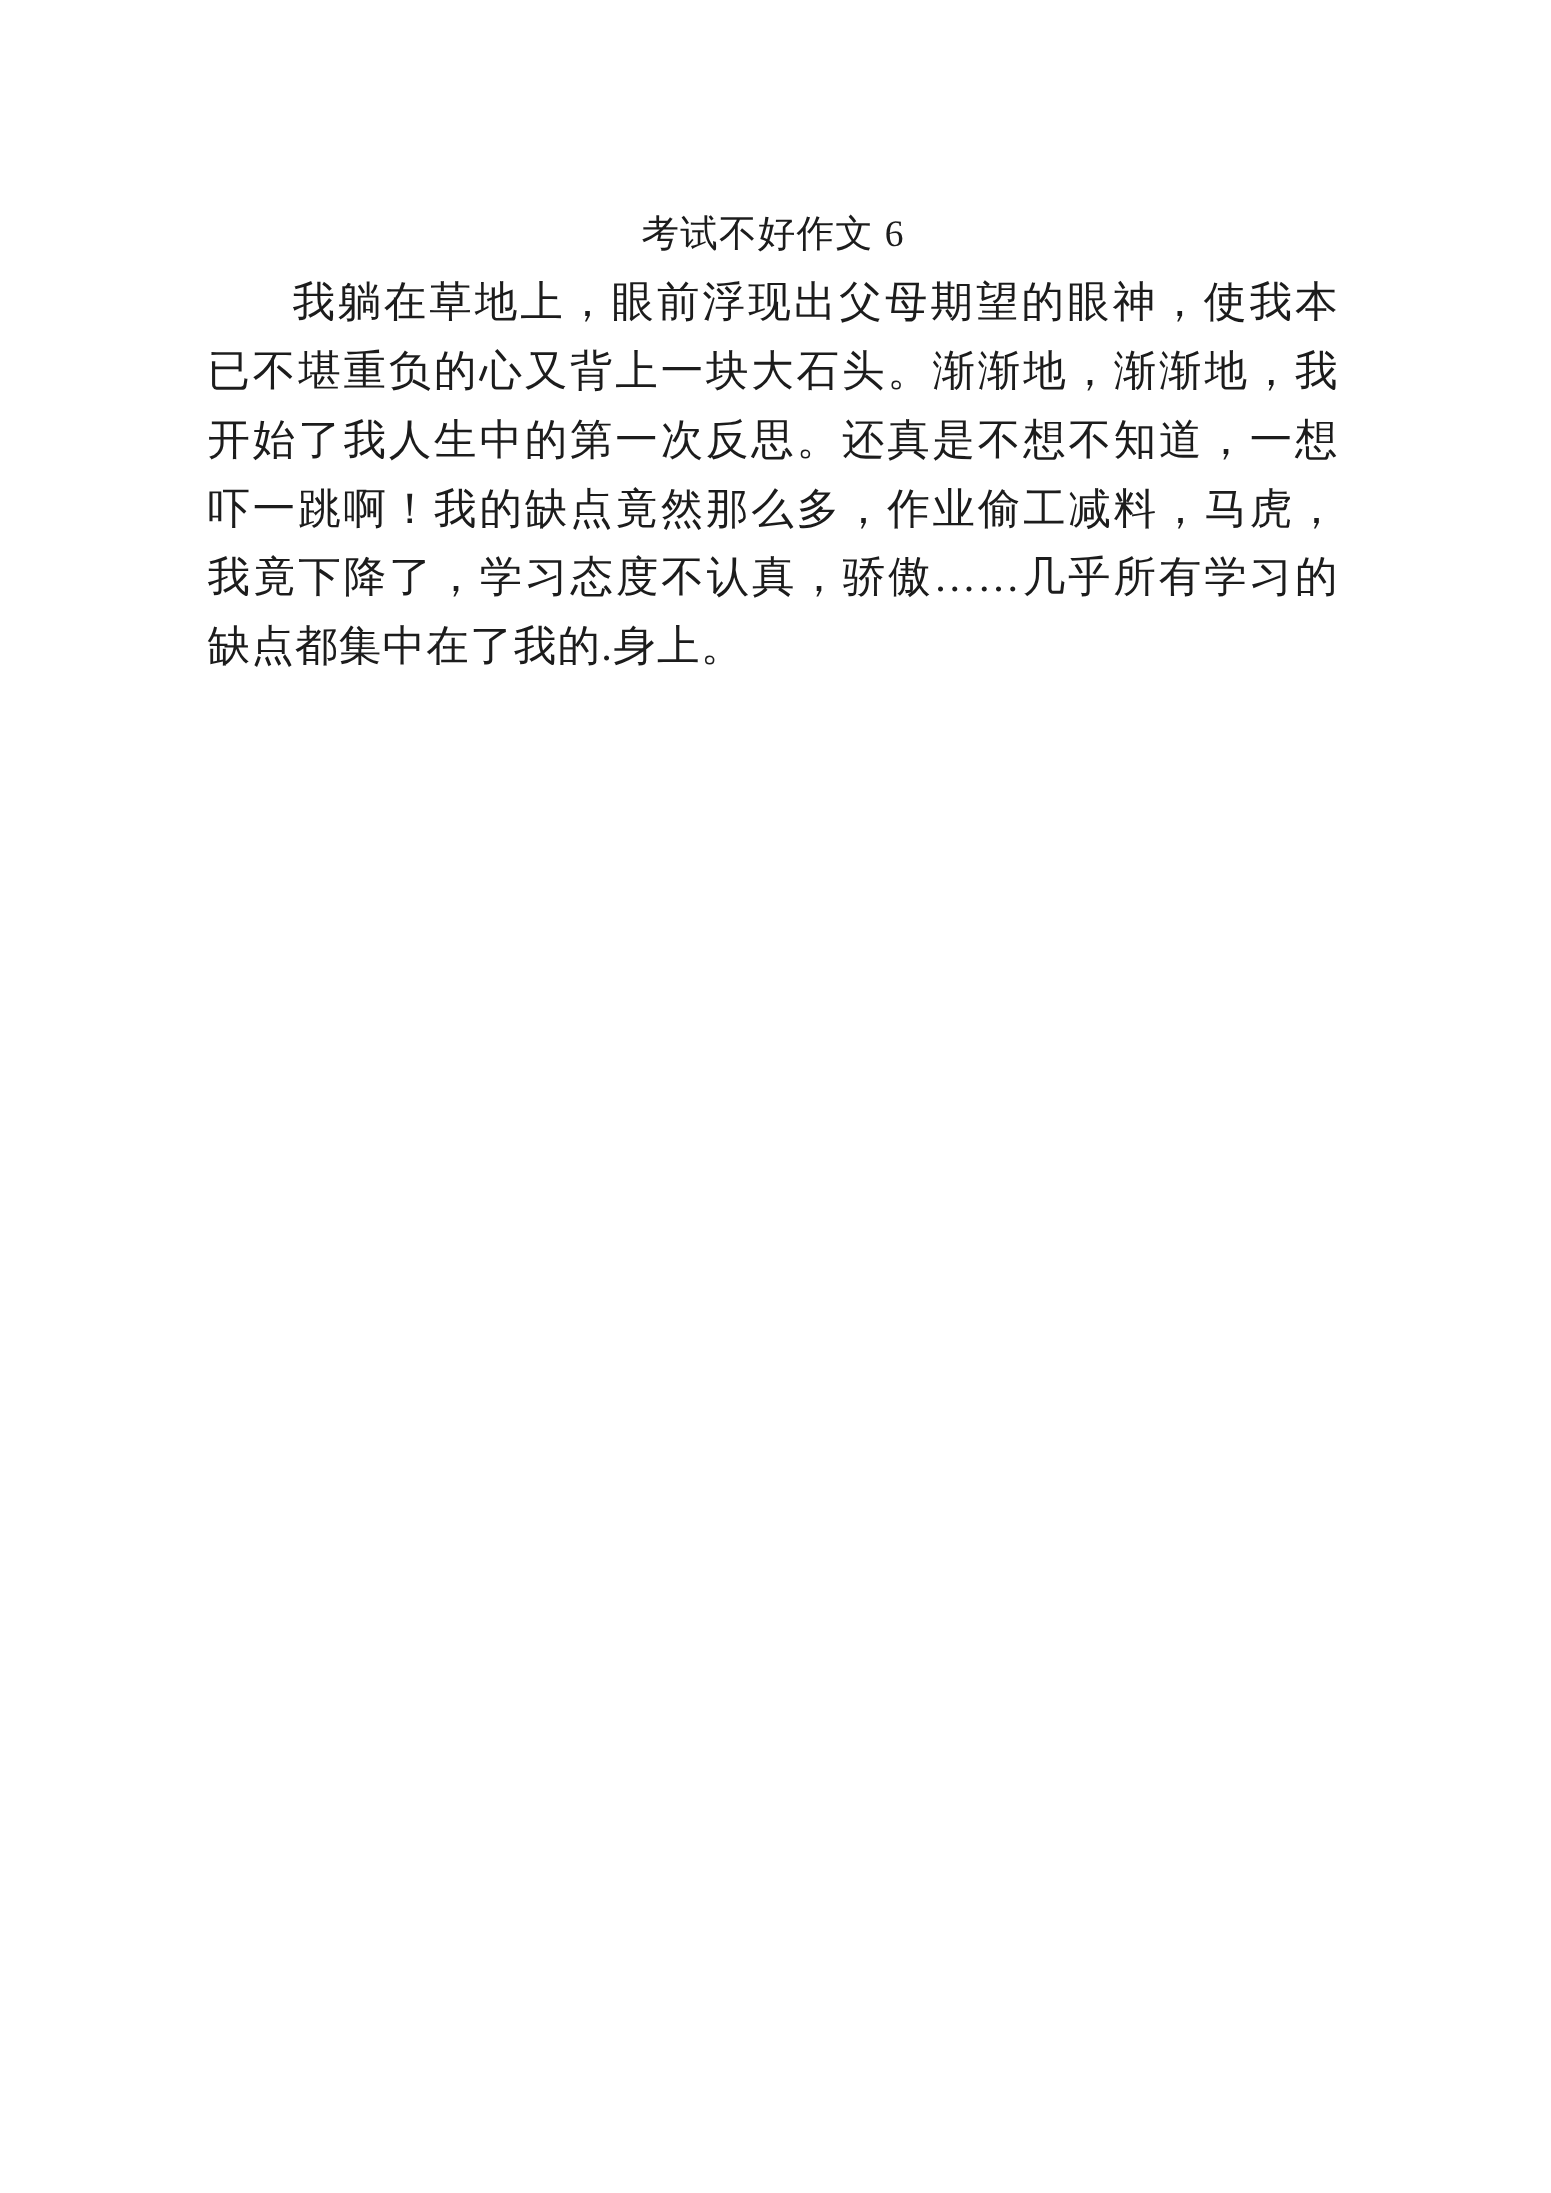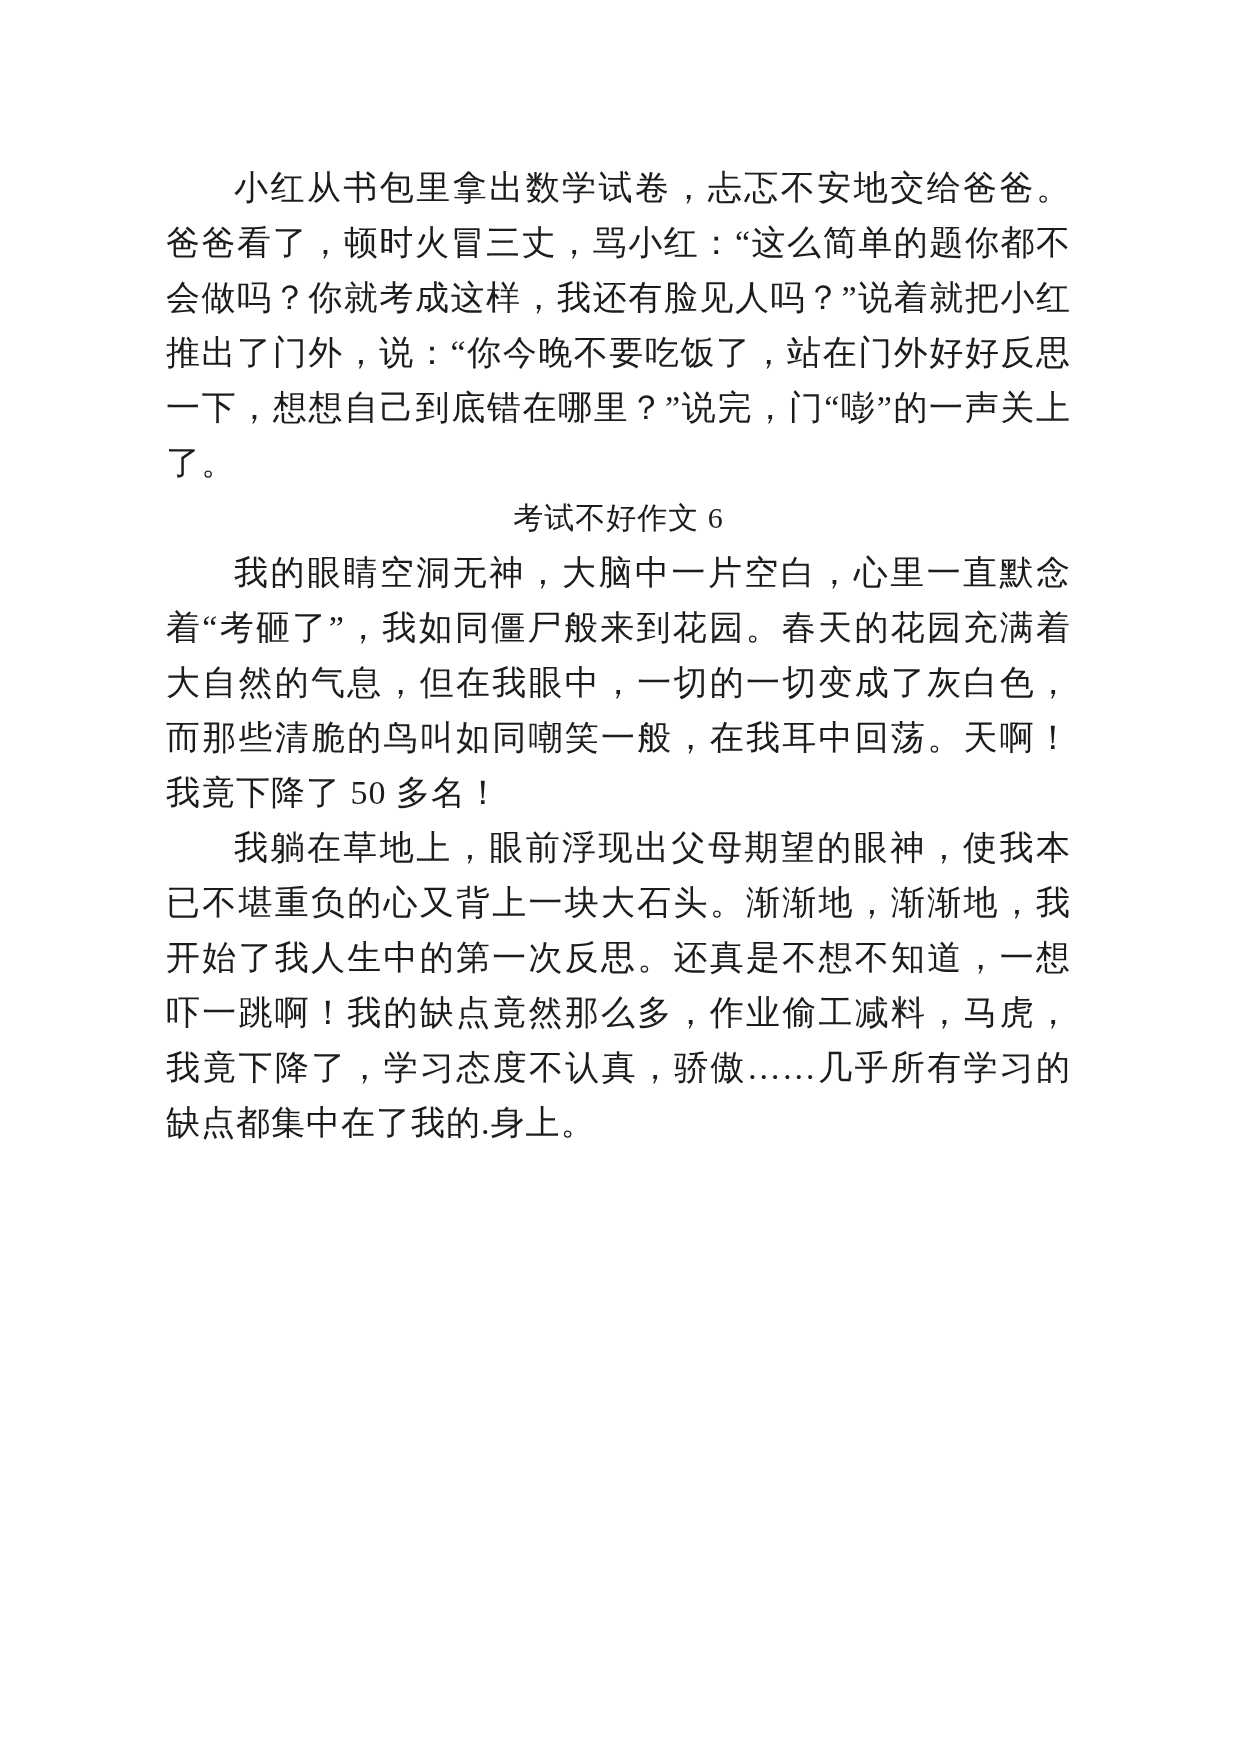--- a/index.html
+++ b/index.html
@@ -40,17 +40,15 @@
     letter-spacing: 1px;
     font-weight: normal;
     text-align: center;
     text-indent: 0;
   }
 </style>
 </head>
 <body>
 
 <div class="page">
-  <p class="para">小红从书包里拿出数学试卷，忐忑不安地交给爸爸。爸爸看了，顿时火冒三丈，骂小红：“这么简单的题你都不会做吗？你就考成这样，我还有脸见人吗？”说着就把小红推出了门外，说：“你今晚不要吃饭了，站在门外好好反思一下，想想自己到底错在哪里？”说完，门“嘭”的一声关上了。</p>
   <h2 class="heading">考试不好作文 6</h2>
-  <p class="para">我的眼睛空洞无神，大脑中一片空白，心里一直默念着“考砸了”，我如同僵尸般来到花园。春天的花园充满着大自然的气息，但在我眼中，一切的一切变成了灰白色，而那些清脆的鸟叫如同嘲笑一般，在我耳中回荡。天啊！我竟下降了 50 多名！</p>
   <p class="para">我躺在草地上，眼前浮现出父母期望的眼神，使我本已不堪重负的心又背上一块大石头。渐渐地，渐渐地，我开始了我人生中的第一次反思。还真是不想不知道，一想吓一跳啊！我的缺点竟然那么多，作业偷工减料，马虎，我竟下降了，学习态度不认真，骄傲……几乎所有学习的缺点都集中在了我的.身上。</p>
 </div>
 
 </body></html>

